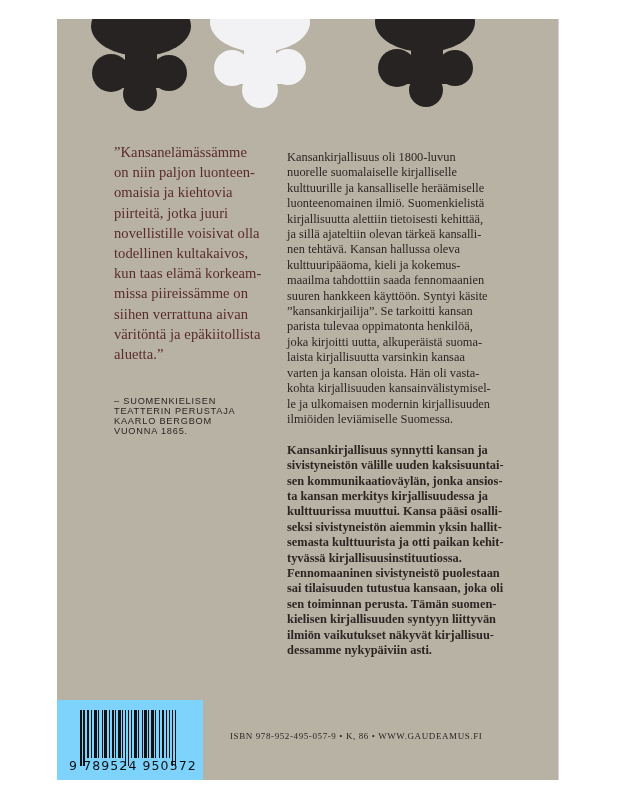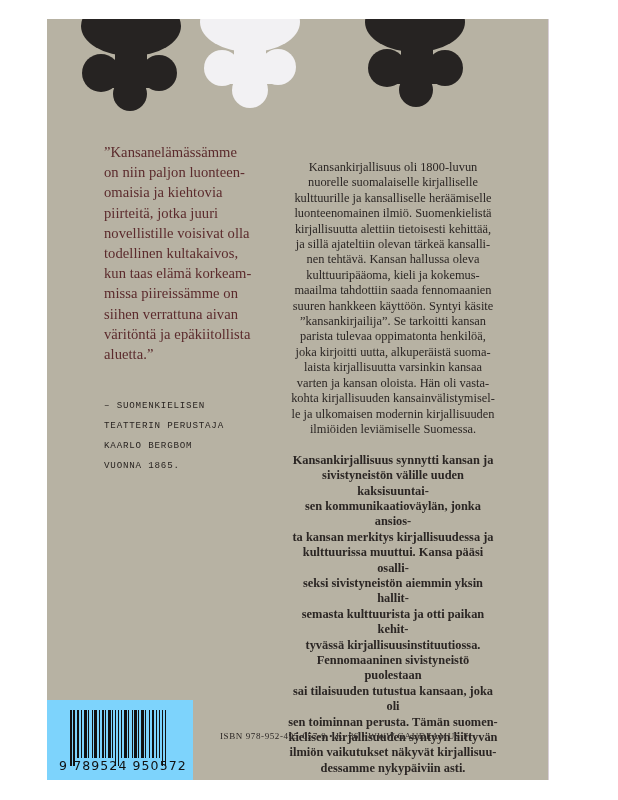--- a/index.html
+++ b/index.html
@@ -1,41 +1,41 @@
 <!DOCTYPE html>
 <html><head>
   <meta charset="utf-8">
   <style>
     html, body { margin:0; padding:0; }
     body {
       width:618px; height:800px; background:#ffffff; position:relative; overflow:hidden;
       font-family: "DejaVu Serif", "Liberation Serif", serif;
     }
     .cover {
-      position:absolute; left:47px; top:19px; width:501px; height:761px;
+      position:absolute; left:57px; top:19px; width:501px; height:761px;
       background:#b7b2a3; overflow:hidden;
       box-shadow: 1px 0 0 #d8cfd8;
     }
     .motif { position:absolute; top:-1px; }
     .motif svg { display:block; }
     .quote {
       position:absolute; left:57px; top:123px; width:170px;
       color:#5b2a2c; font-family:"Liberation Serif", serif; font-size:14.6px; line-height:20.2px;
       white-space:pre-line; letter-spacing:0.05px;
     }
     .attrib {
       position:absolute; left:57px; top:377px; width:170px;
-      color:#2a2522; font-family:Liberation Mono, monospace; font-size:9.2px; line-height:20px;
+      color:#2a2522; font-family:Liberation Sans, sans-serif; font-size:9.2px; line-height:10px;
       letter-spacing:0.8px; white-space:pre-line; font-variant:small-caps; text-transform:uppercase;
     }
     .body-col {
       position:absolute; left:230px; top:131px; width:232px;
       color:#2b2624; font-family:"Liberation Serif", serif; font-size:12.4px; line-height:15.4px;
     }
-    .para { white-space:pre-line; margin:10px;text-align:center; }
+    .para { white-space:pre-line; margin:0; }
     .para + .para { margin-top:15.4px;font-weight:bold; }
     .barcode {
       position:absolute; left:0; top:681px; width:146px; height:80px; background:#7dd3fc;
     }
     .bars { position:absolute; left:23px; top:10px; height:56px; display:flex; align-items:flex-start; }
     .bars span { display:block; background:#111; height:48px; }
     .bars span.long { height:56px; }
     .bars span.gap { background:transparent; }
     .barnum {
       position:absolute; left:12px; top:58px; font-family:"DejaVu Sans", sans-serif; font-size:12.5px;

